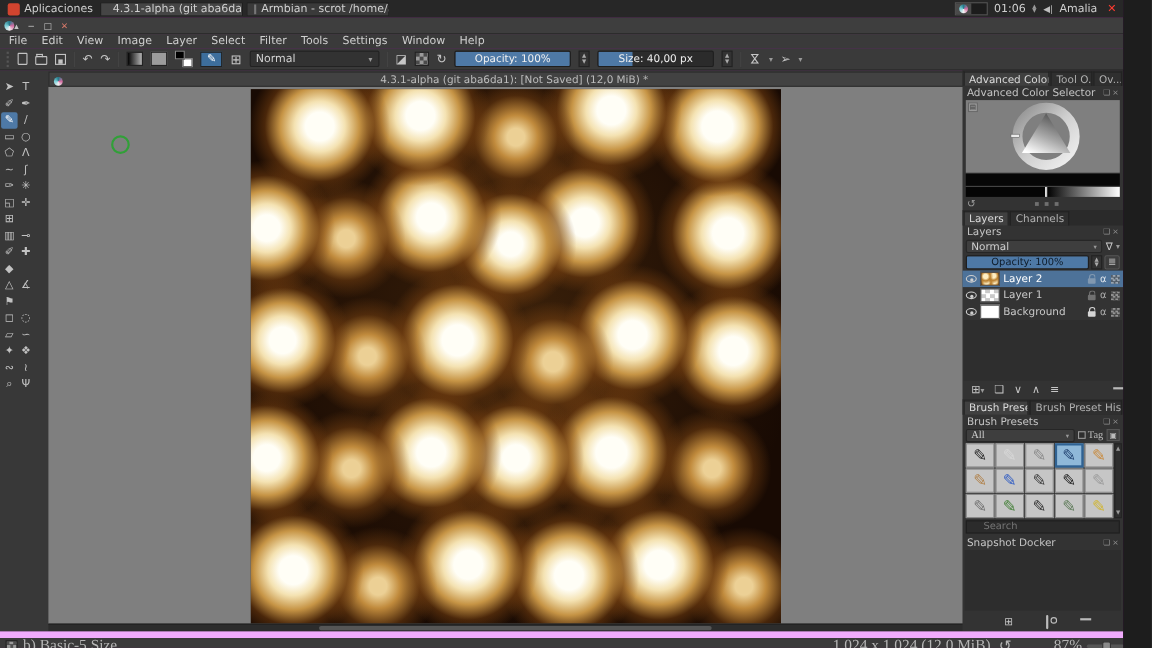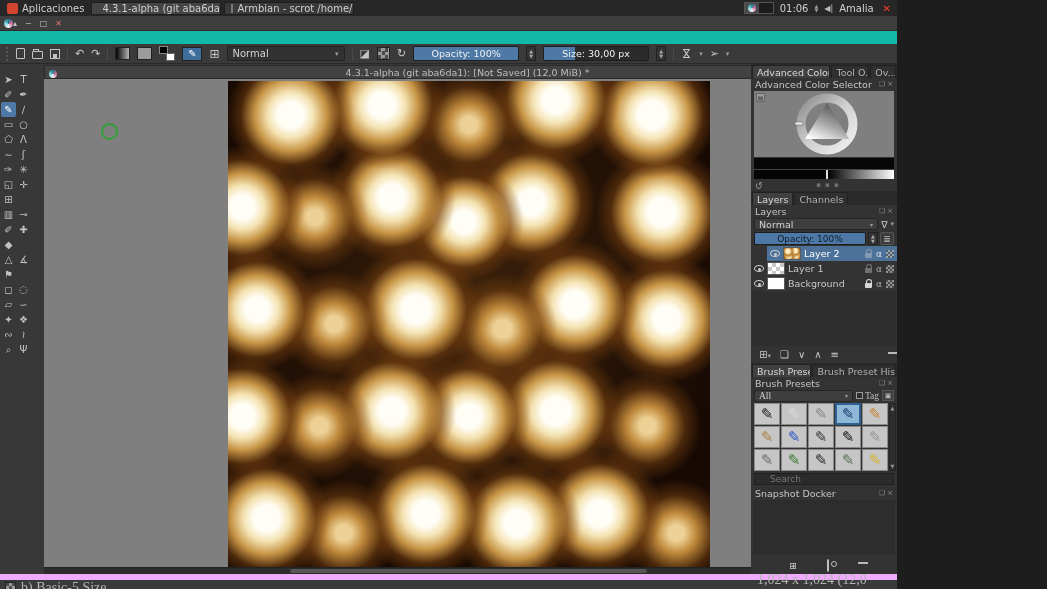--- a/index.html
+++ b/index.html
@@ -1,17 +1,17 @@
 <!DOCTYPE html>
 <html><head>
 <meta charset="utf-8">
 <style>
   html,body{margin:0;padding:0;background:#1d1d1d;}
   *{box-sizing:border-box;}
-  .screen{position:relative;width:897px;height:589px;background:#14b8a6;
+  .screen{position:relative;width:1021px;height:589px;background:#701a75;
     font-family:"DejaVu Sans",sans-serif;font-size:11px;color:#c9c9c9;overflow:hidden;}
 
   
   .taskbar{position:absolute;top:0;left:0;right:0;height:16px;background:#272727;
     display:flex;align-items:center;gap:3px;padding:0 3px;font-size:10px;color:#d0d0d0;}
   .tb-apps{display:flex;align-items:center;gap:4px;padding:0 4px;height:14px;}
   .ic-apps{width:11px;height:11px;background:#d2442f;border-radius:2px;display:inline-block;}
   .task{display:flex;align-items:center;gap:4px;height:13px;padding:0 6px;background:#3a3a3a;
     border:1px solid #1e1e1e;max-width:130px;white-space:nowrap;overflow:hidden;}
   .task.active{background:#454545;}
@@ -155,21 +155,21 @@
     display:flex;align-items:center;padding:0 4px;color:#cfcfcf;}
   .ldd .arr{margin-left:auto;font-size:6px;color:#999;}
   .lops{height:15px;display:flex;align-items:center;gap:2px;padding:0 3px;flex:none;}
   .lslider{position:relative;flex:1;height:13px;background:#2b2b2b;border:1px solid #1e1e1e;overflow:hidden;border-radius:2px;}
   .lslider .fill{position:absolute;left:0;top:0;bottom:0;background:#4e79a6;}
   .lslider .slabel{position:absolute;inset:0;display:flex;align-items:center;justify-content:center;color:#0e1c2a;font-size:9px;}
   .props-btn{width:14px;height:13px;border:1px solid #555;border-radius:2px;display:flex;
     align-items:center;justify-content:center;color:#c0c0c0;font-size:9px;background:#3c3c3c;}
   .layerlist{flex:none;}
   .lrow{display:flex;align-items:center;height:15px;gap:3px;padding:0 3px;color:#c9c9c9;}
-  .lrow.sel{background:#4d7299;color:#fff;margin-left:16px;}
+  .lrow.sel{background:#4d7299;color:#fff;}
   .i-eye{width:10px;height:7px;border:1px solid #cfcfcf;border-radius:50%;position:relative;flex:none;}
   .i-eye::before{content:'';position:absolute;left:3px;top:1.5px;width:3px;height:3px;background:#cfcfcf;border-radius:50%;}
   .thumb{width:18px;height:13px;border:1px solid #5a5a5a;flex:none;}
   .t-texture{background-color:#1a0b04;background-image:
      radial-gradient(circle at 25% 30%, #ffeec2 0 2px, #b97f2e 4px, rgba(0,0,0,0) 7px),
      radial-gradient(circle at 70% 25%, #ffeec2 0 2px, #b97f2e 4px, rgba(0,0,0,0) 7px),
      radial-gradient(circle at 30% 75%, #ffeec2 0 2px, #b97f2e 4px, rgba(0,0,0,0) 7px),
      radial-gradient(circle at 75% 70%, #ffeec2 0 2px, #b97f2e 4px, rgba(0,0,0,0) 7px);}
   .t-checker{background:conic-gradient(#c9c9c9 0 25%, #fff 25% 50%, #c9c9c9 50% 75%, #fff 75%);background-size:8px 8px;}
   .t-white{background:#fff;}
@@ -256,20 +256,33 @@
   <div class="titlebar">
     <span class="krita-dot" style="width:9px;height:9px"></span>
     <span class="wctrls">
       <span>▴</span>
       <span>−</span>
       <span>□</span>
       <span class="close">✕</span>
     </span>
   </div>
 
+  <div class="menubar">
+      <span class="mitem">File</span>
+      <span class="mitem">Edit</span>
+      <span class="mitem">View</span>
+      <span class="mitem">Image</span>
+      <span class="mitem">Layer</span>
+      <span class="mitem">Select</span>
+      <span class="mitem">Filter</span>
+      <span class="mitem">Tools</span>
+      <span class="mitem">Settings</span>
+      <span class="mitem">Window</span>
+      <span class="mitem">Help</span>
+    </div>
 
   <div class="toolbar">
     <span class="grip"></span>
     <span class="tico">
         <span class="i-doc"></span>
       </span>
     <span class="tico">
         <span class="i-folder"></span>
       </span>
     <span class="tico">
@@ -298,21 +311,21 @@
     <div class="tslider">
       <span class="fill" style="width: 100%;"></span>
       <span class="slabel">Opacity: 100%</span>
     </div>
     <span class="spinner">
         <span>▲</span>
         <span>▼</span>
       </span>
     <div class="tslider">
       <span class="fill" style="width: 30%;"></span>
-      <span class="slabel">Size: 30,00 px</span>
+      <span class="slabel">Size: 40,00 px</span>
     </div>
     <span class="spinner">
         <span>▲</span>
         <span>▼</span>
       </span>
     <span class="sep"></span>
     <span class="mirror">⋈</span>
     <span class="ddarrow">▾</span>
     <span class="tico">➢</span>
     <span class="ddarrow">▾</span>

